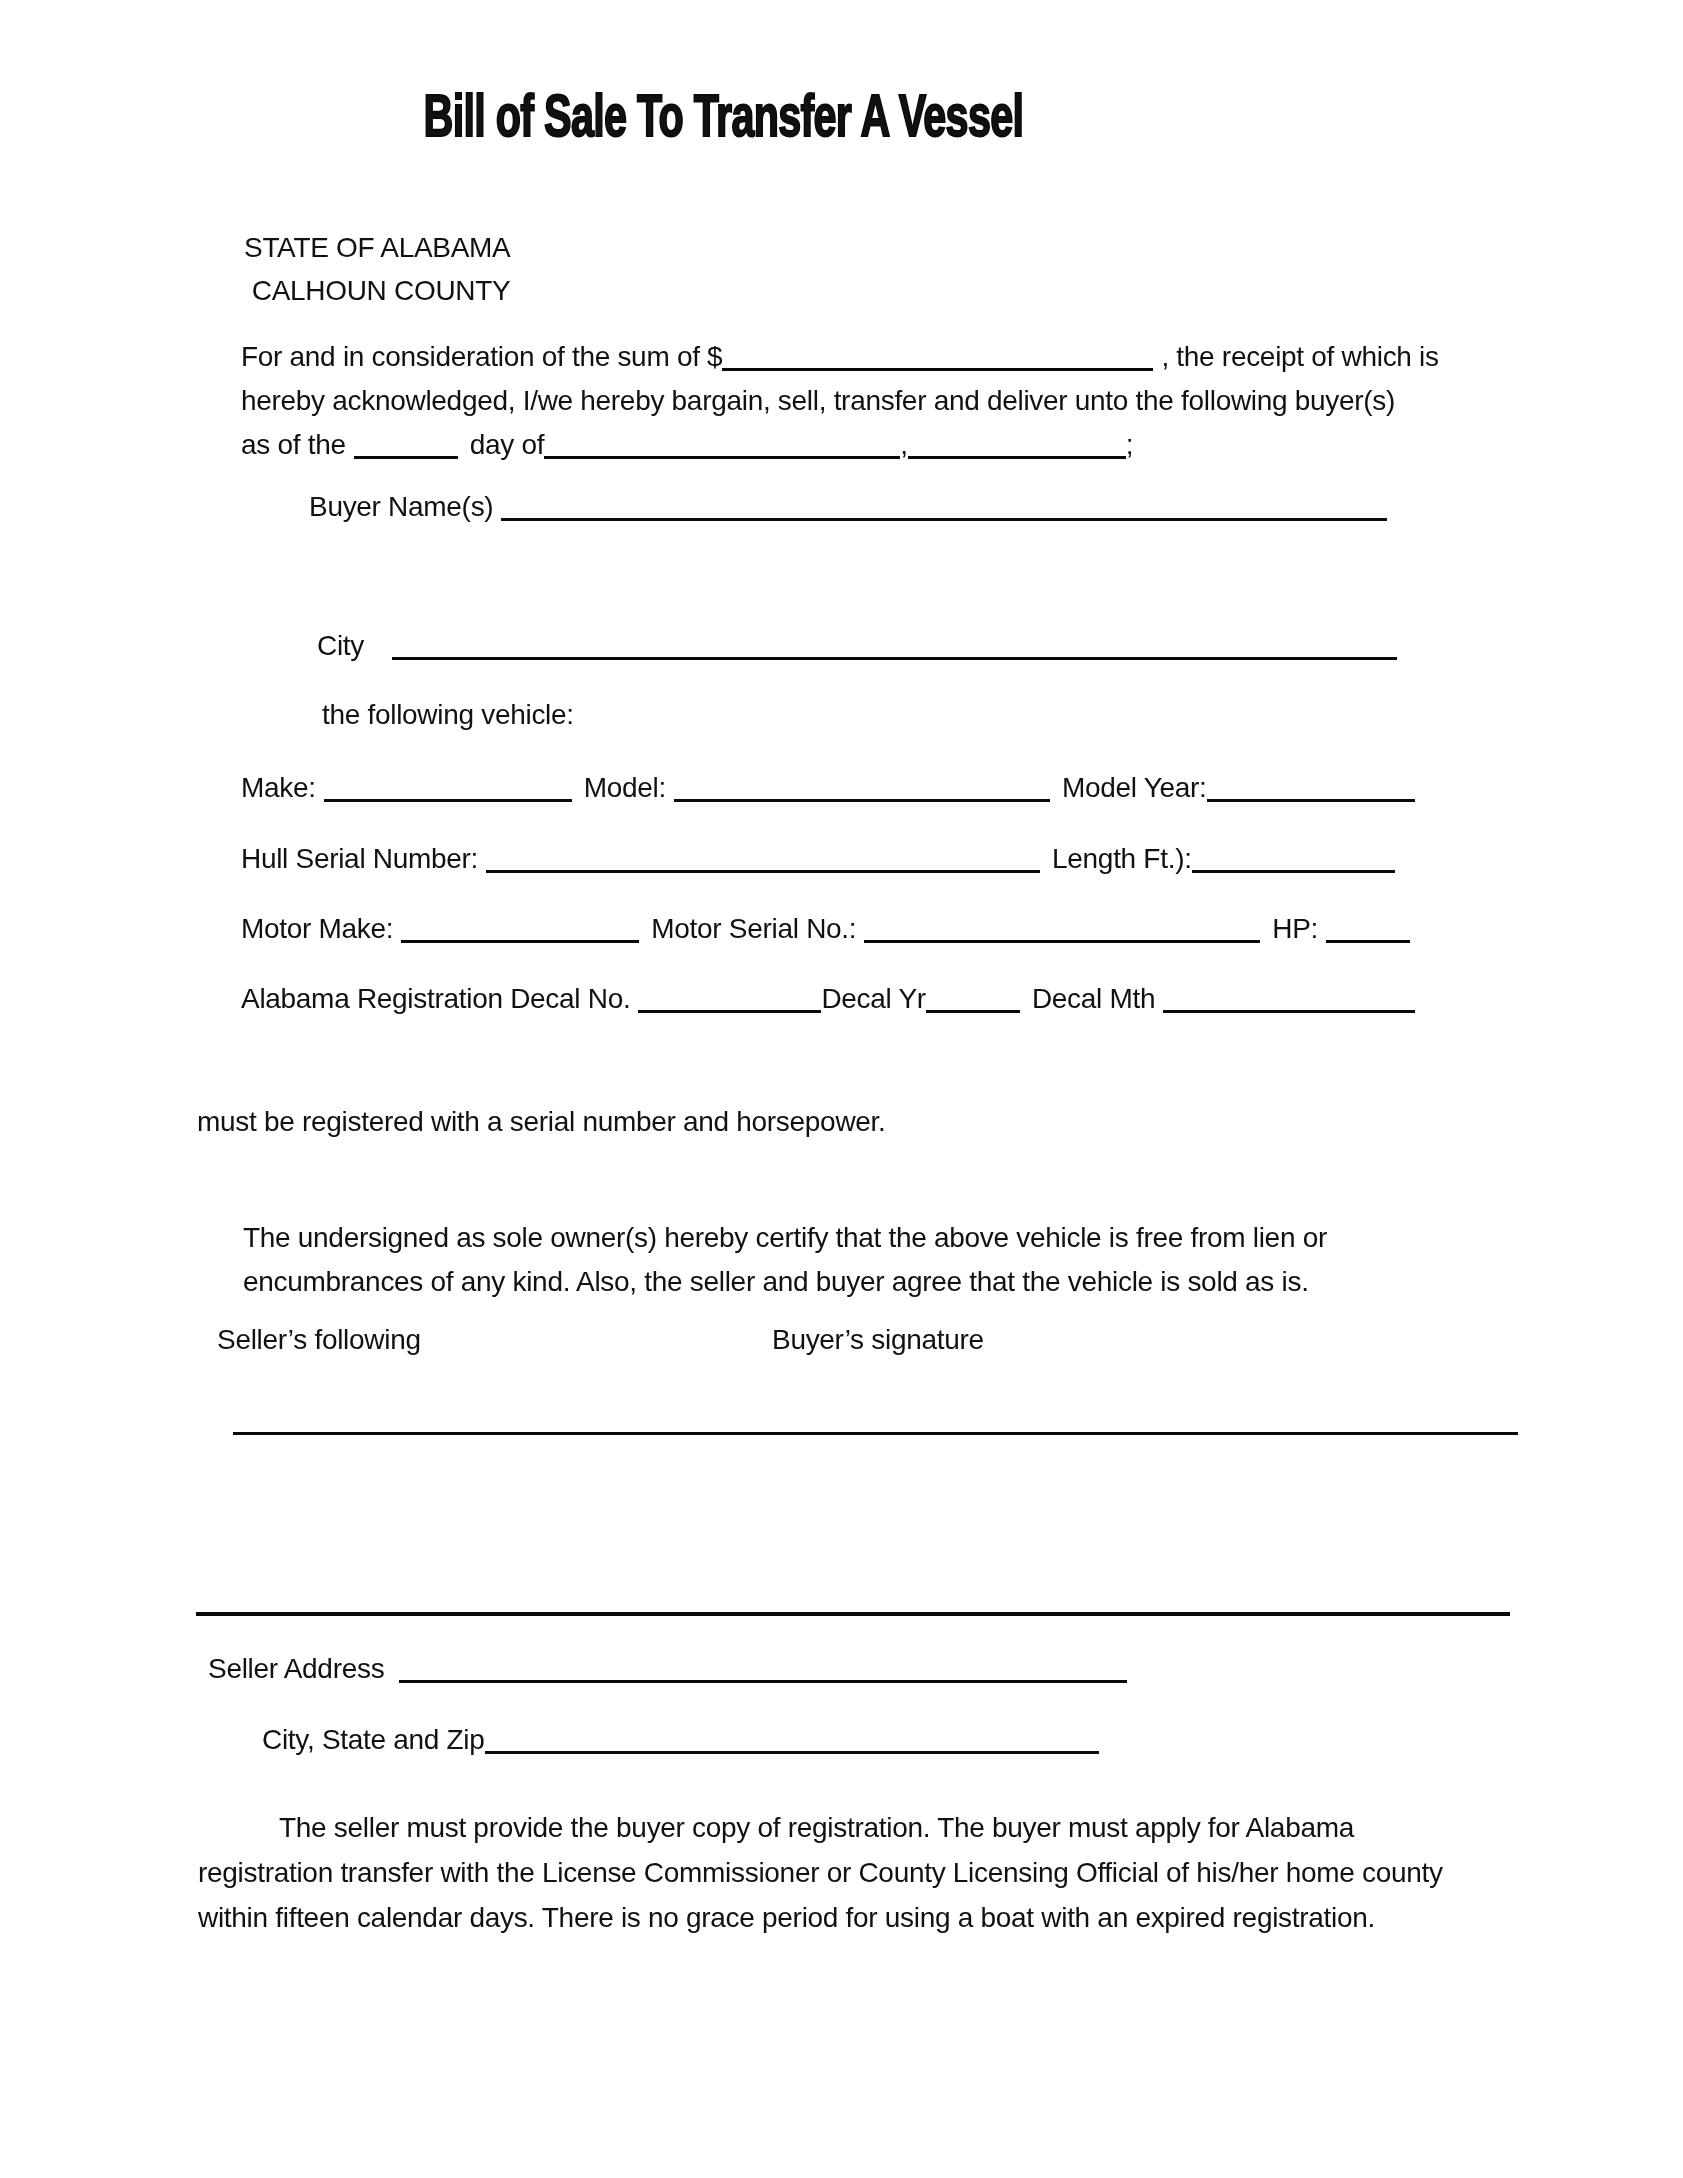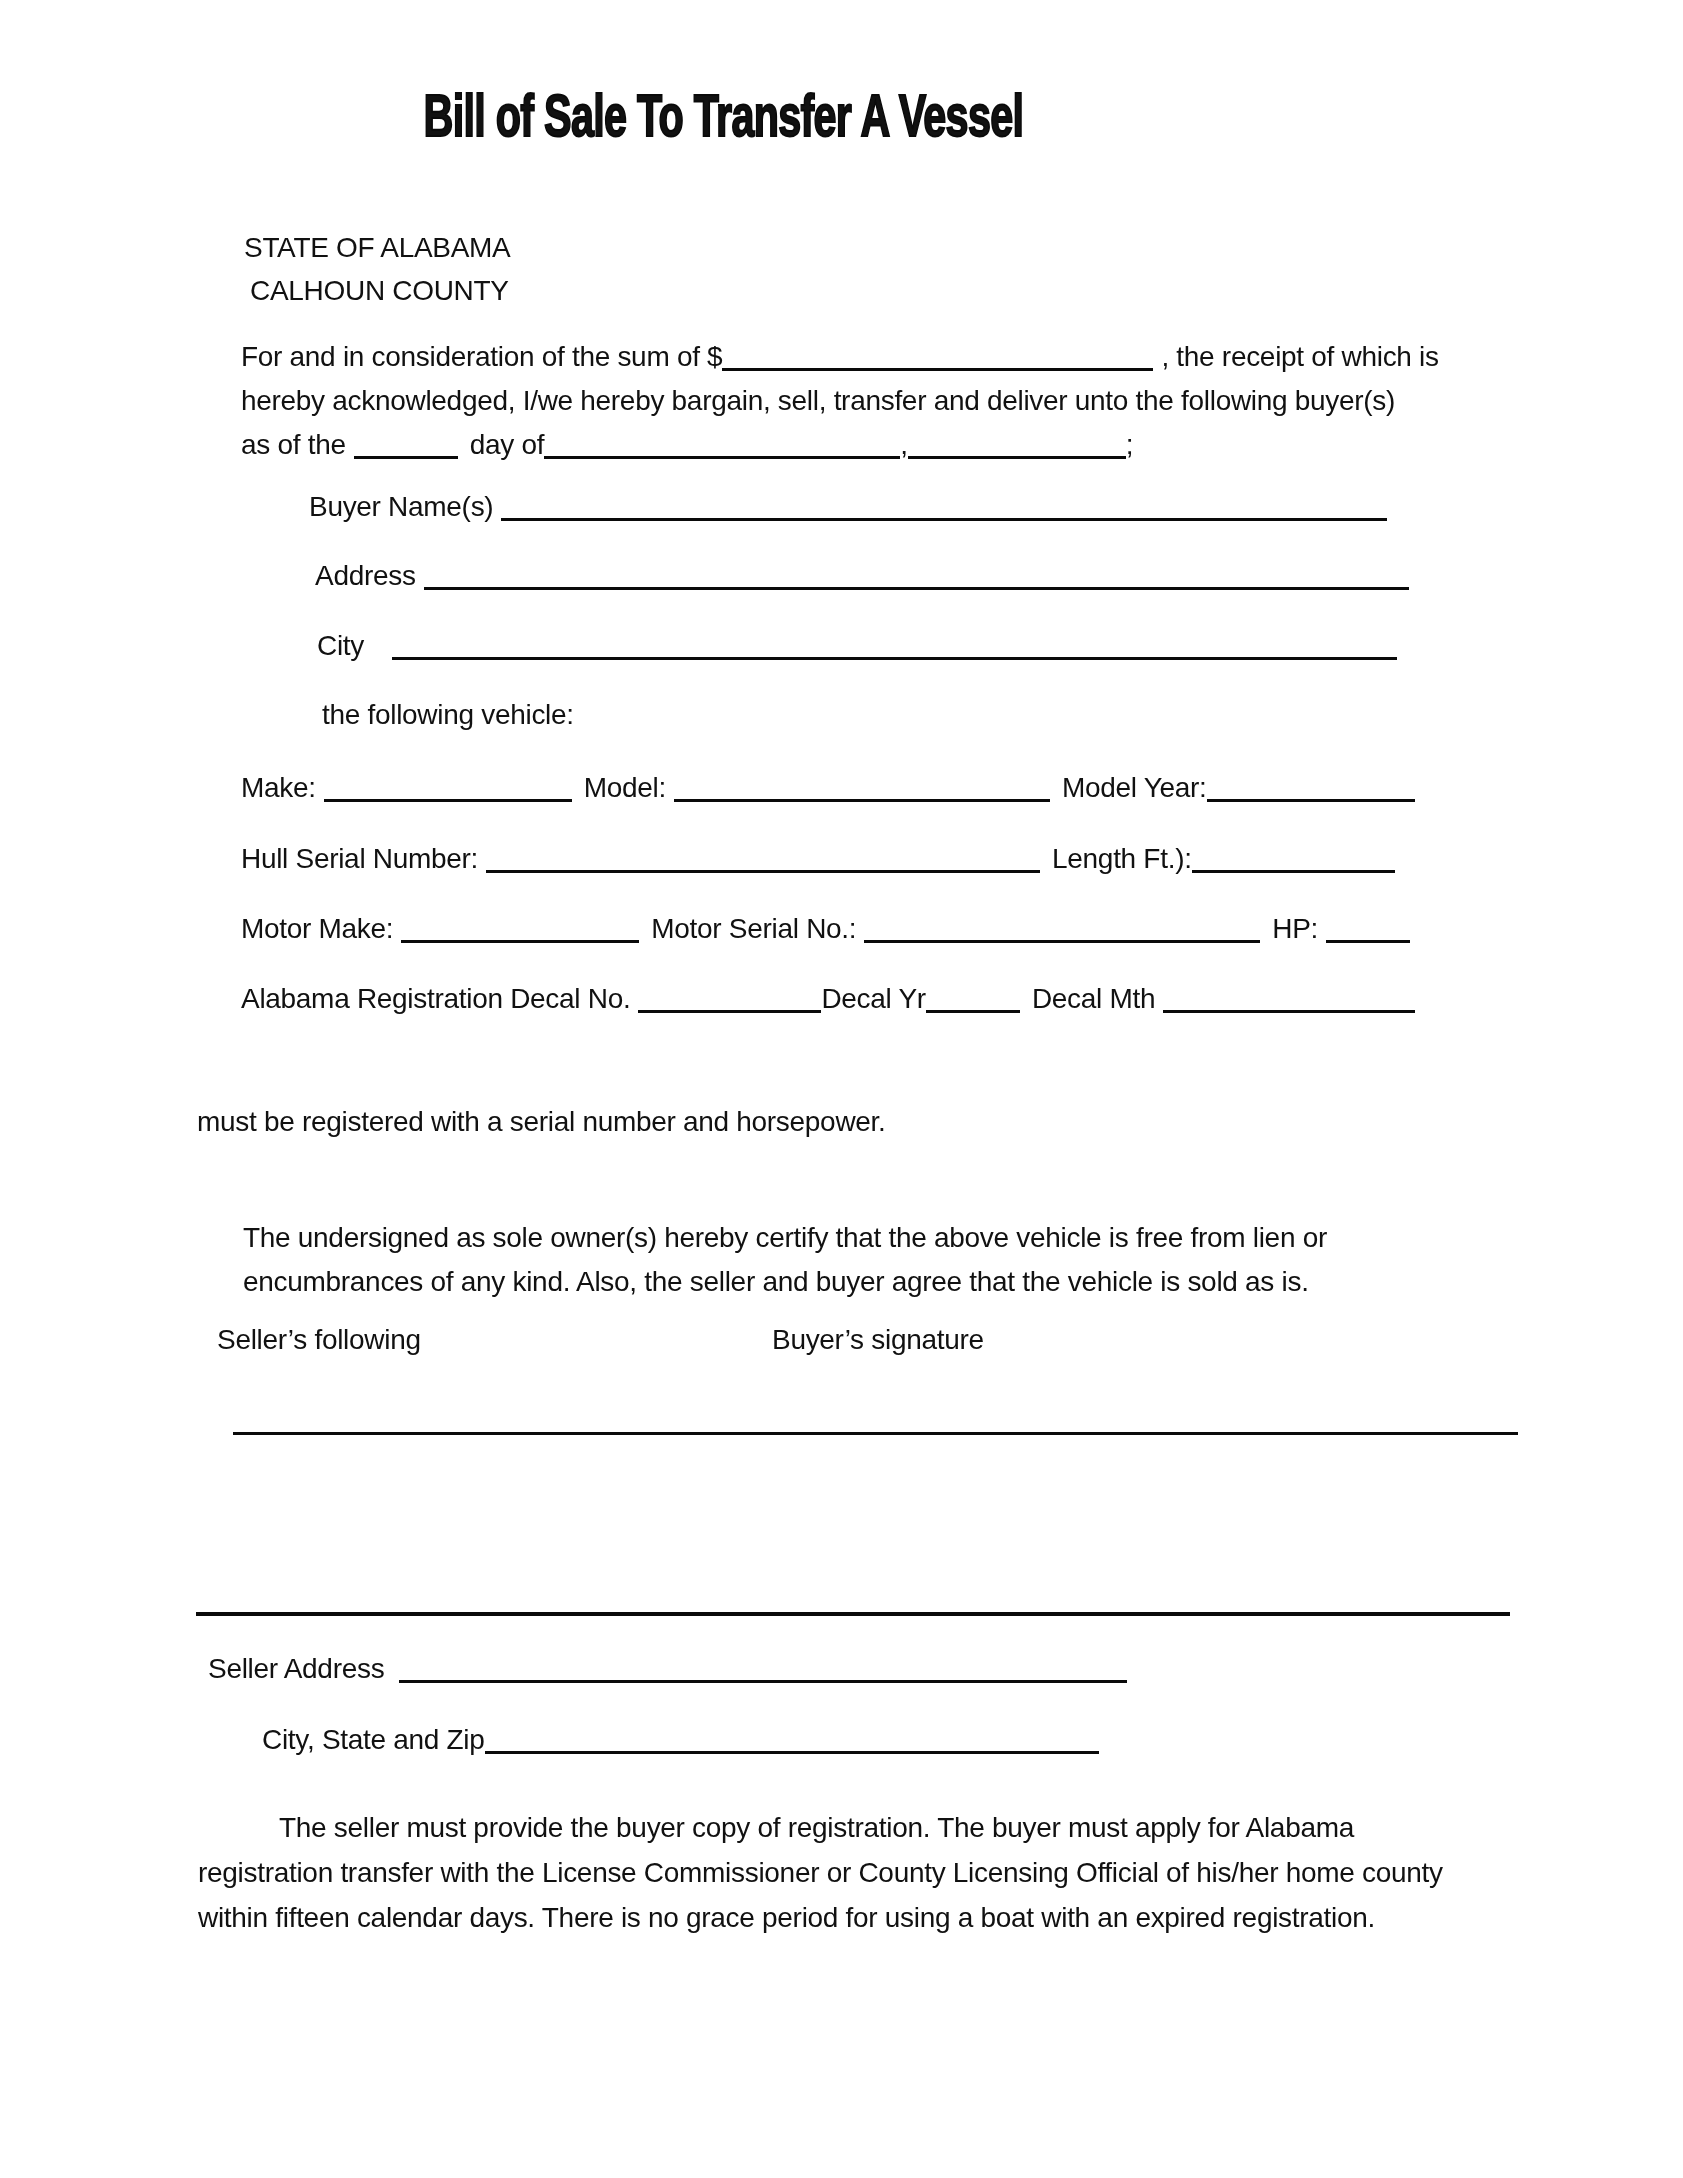--- a/index.html
+++ b/index.html
@@ -26,21 +26,21 @@
     position: relative;
     left: 54px;
     font-size: 59px;
     font-weight: bold;
     letter-spacing: -1px;
     -webkit-text-stroke: 2px #0a0a0a;
     transform: scaleX(0.70);
     transform-origin: center;
     white-space: nowrap;
   }
-  .hdr { line-height: 43px; }
+  .hdr { line-height: 43px; text-align: right; }
   .para { line-height: 44px; }
   .para2 { line-height: 45px; }
   .bl {
     display: inline-block;
     border-bottom: 3px solid #0a0a0a;
     height: 26px;
     vertical-align: -5px;
   }
   .sep-line { position: absolute; border-top: 3px solid #0a0a0a; }
   .sep-line.thick { border-top-width: 4px; }
@@ -63,21 +63,20 @@
   </div>
 
   <div class="abs para" style="top:335px; left:241px;">
     <div><span>For and in consideration of the sum of $</span><span class="bl" style="width:431px;"></span><span class="sp8">, the receipt of which is</span></div>
     <div>hereby acknowledged, I/we hereby bargain, sell, transfer and deliver unto the following buyer(s)</div>
     <div><span>as of the</span><span class="bl sp8" style="width:104px;"></span><span class="sp12">day of</span><span class="bl" style="width:356px;"></span><span>,</span><span class="bl" style="width:218px;"></span><span>;</span></div>
   </div>
 
   <div class="abs" style="top:491px; left:309px;"><span>Buyer Name(s)</span><span class="bl sp8" style="width:886px;"></span></div>
 
-  <div class="abs" style="top:560px; left:315px;"><span>Address</span><span class="bl sp8" style="width:985px;"></span></div>
 
   <div class="abs" style="top:630px; left:317px;"><span>City</span><span class="bl sp28" style="width:1005px;"></span></div>
 
   <div class="abs" style="top:699px; left:322px;"><span>the following vehicle:</span></div>
 
   <div class="abs" style="top:772px; left:241px;"><span>Make:</span><span class="bl sp8" style="width:248px;"></span><span class="sp12">Model:</span><span class="bl sp8" style="width:376px;"></span><span class="sp12">Model Year:</span><span class="bl" style="width:208px;"></span></div>
 
   <div class="abs" style="top:843px; left:241px;"><span>Hull Serial Number:</span><span class="bl sp8" style="width:554px;"></span><span class="sp12">Length Ft.):</span><span class="bl" style="width:203px;"></span></div>
 
   <div class="abs" style="top:913px; left:241px;"><span>Motor Make:</span><span class="bl sp8" style="width:238px;"></span><span class="sp12">Motor Serial No.:</span><span class="bl sp8" style="width:396px;"></span><span class="sp12">HP:</span><span class="bl sp8" style="width:84px;"></span></div>

